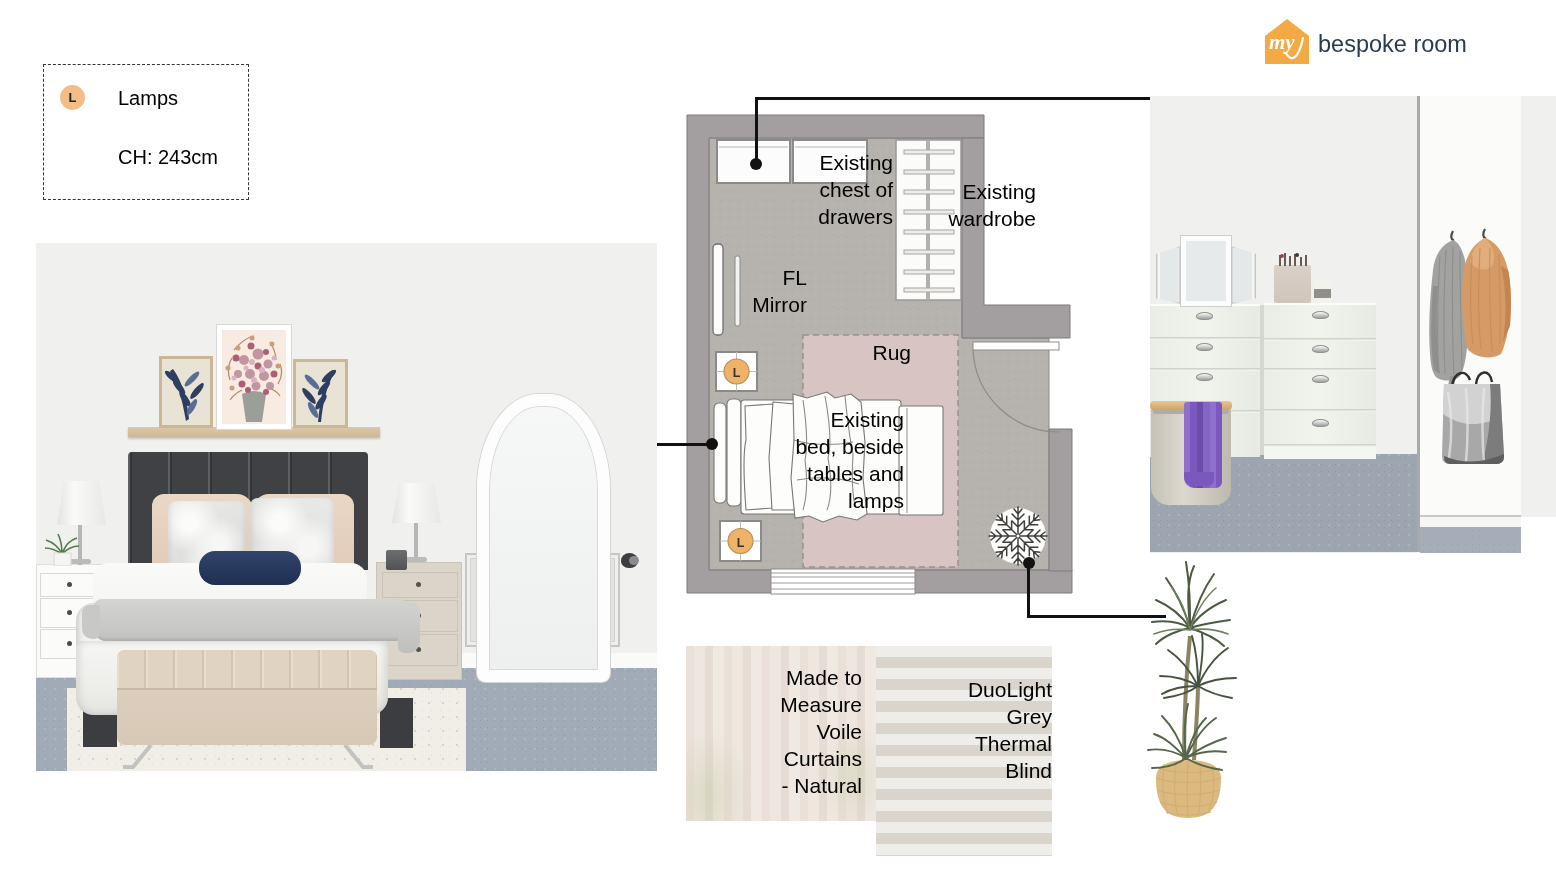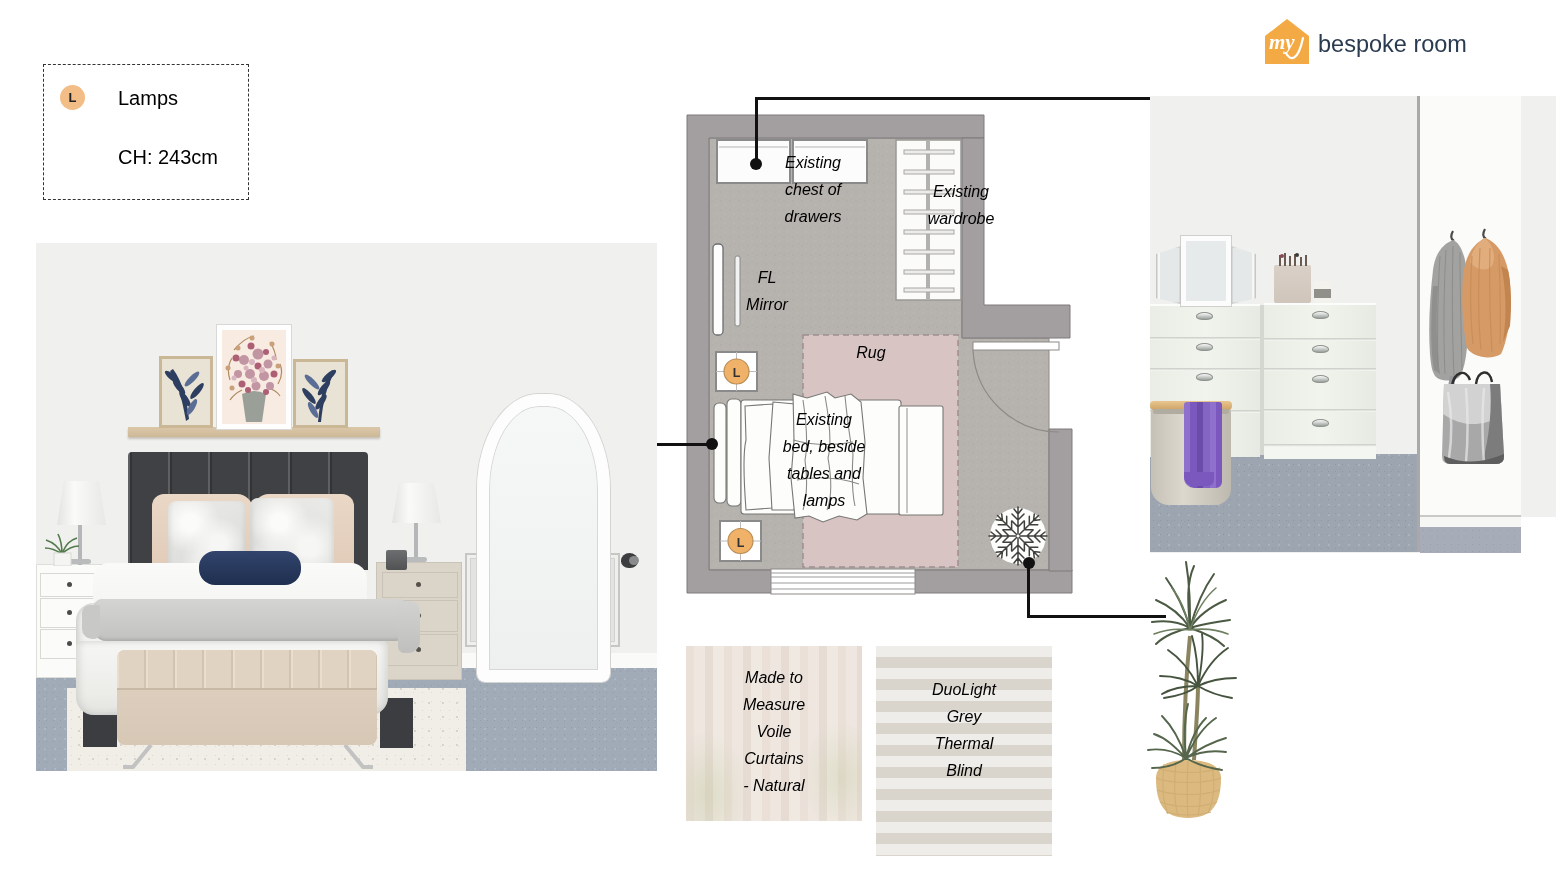--- a/index.html
+++ b/index.html
@@ -1,19 +1,19 @@
 <!DOCTYPE html>
 <html><head>
 <meta charset="utf-8">
 <style>
 html,body{margin:0;padding:0;background:#ffffff;}
 body{width:1556px;height:890px;position:relative;overflow:hidden;
   font-family:"Liberation Sans",sans-serif;}
 .abs{position:absolute;}
-.lbl{position:absolute;color:#000;font-size:16px;line-height:27px;text-align:center;font-style:italic;}
+.lbl{position:absolute;color:#000;font-size:21px;line-height:27px;text-align:right;}
 </style>
 </head>
 <body>
 
 <div class="abs" style="left:43px;top:64px;width:204px;height:134px;border:1.5px dashed #333;"></div>
 
 <div class="abs" style="left:60px;top:85px;width:25px;height:25px;border-radius:50%;background:#f2bd86;color:#222;font-size:13px;font-weight:bold;text-align:center;line-height:25px;">L</div>
 
 <div class="abs" style="left:118px;top:87px;font-size:20px;color:#000;">Lamps</div>
 
@@ -432,21 +432,21 @@
 
       <path d="M24 158 L80 158 L84 230 Q84 238 76 238 L30 238 Q22 238 22 230 Z" fill="#a8a8a8"></path>
       <path d="M24 158 L80 158 L82 190 C60 202 40 200 23 188 Z" fill="#d2d2d2"></path>
       <path d="M80 158 L84 230 Q84 238 76 238 L62 238 C70 210 72 180 70 158 Z" fill="#7c7c7c"></path>
       <path d="M28 166 C32 188 32 212 29 232 M46 162 C48 188 48 214 46 236 M64 162 C62 188 62 214 64 236" stroke="#e8e8e8" stroke-width="2.5" fill="none" opacity="0.7"></path>
       <path d="M24 230 Q52 242 84 228 L84 230 Q84 238 76 238 L30 238 Q24 238 24 230 Z" fill="#5e5e5e"></path>
     </svg>
   </div>
 </div>
 
-<div class="abs" style="left:686px;top:646px;width:176px;height:175px;background:radial-gradient(ellipse 60px 90px at 12% 85%,rgba(186,196,150,0.35),transparent 70%),radial-gradient(ellipse 55px 80px at 88% 75%,rgba(186,196,150,0.3),transparent 70%),repeating-linear-gradient(90deg,#eae0d8 0 8px,#eee6df 8px 19px,#e6dcd4 19px 27px,#f0e9e2 27px 38px);">
+<div class="abs" style="left:686px;top:646px;width:176px;height:175px;background:radial-gradient(ellipse 60px 90px at 12% 85%,rgba(186,196,150,0.35),transparent 70%),radial-gradient(ellipse 55px 80px at 88% 75%,rgba(186,196,150,0.3),transparent 70%),repeating-linear-gradient(90deg,#eae0d8 0 8px,#eee6df 8px 19px,#e6dcd4 19px 27px,#f0e9e2 27px 38px);padding-left:14px;">
   <div class="lbl" style="left:0;top:18px;width:176px;">Made to<br>Measure<br>Voile<br>Curtains<br>- Natural</div>
 </div>
 
 <div class="abs" style="left:876px;top:646px;width:176px;height:210px;background:repeating-linear-gradient(180deg,#efede9 0 11px,#d9d5cc 11px 22px);">
   <div class="lbl" style="left:0;top:30px;width:176px;">DuoLight<br>Grey<br>Thermal<br>Blind</div>
 </div>
 
 <div id="bigplant" class="abs" style="left:1128px;top:556px;width:120px;height:270px;">
 <svg width="120" height="270" viewBox="0 0 120 270">
 

